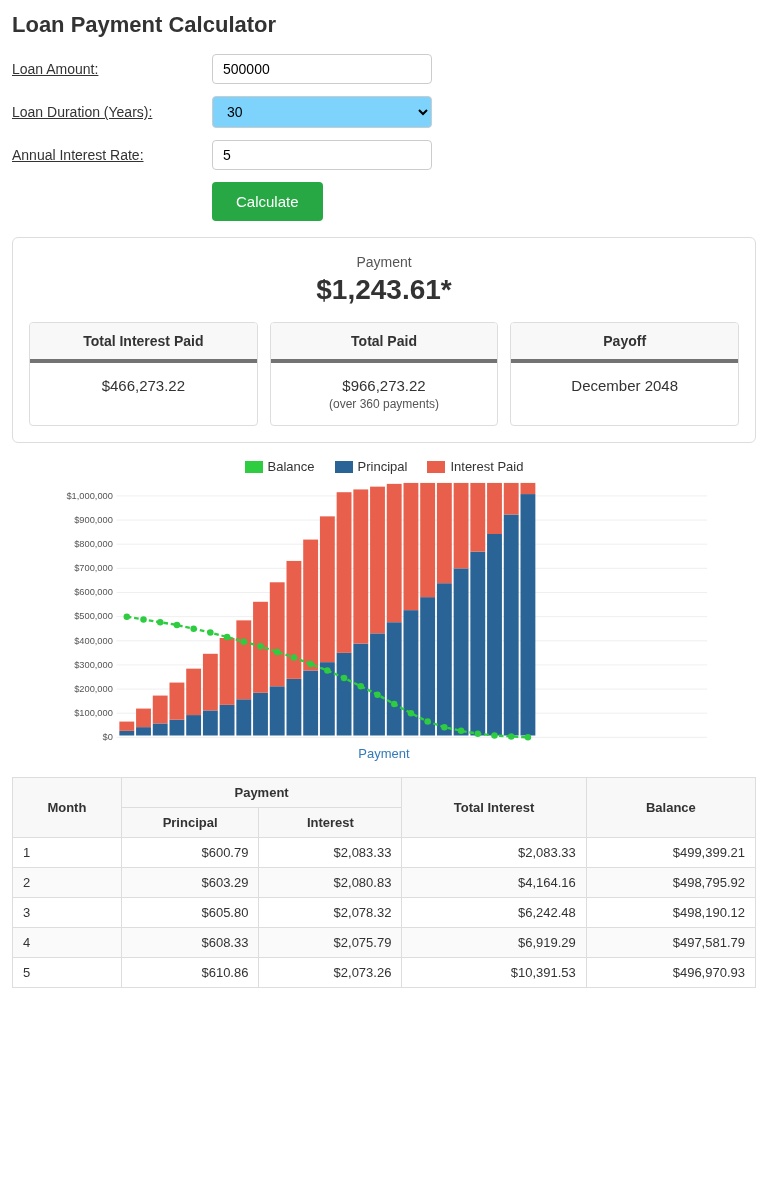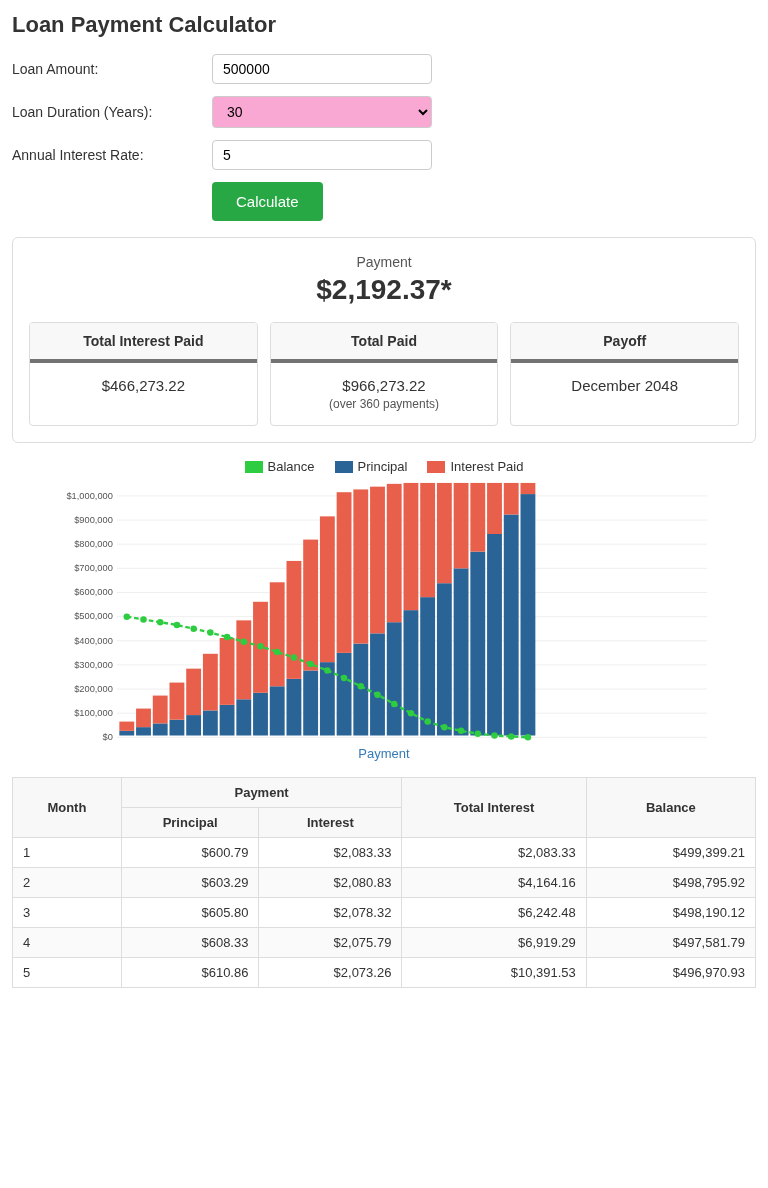--- a/index.html
+++ b/index.html
@@ -1,23 +1,23 @@
 <!DOCTYPE html>
 <html><head>
   <meta charset="utf-8">
   <style>
     * { box-sizing: border-box; margin: 0; padding: 0; }
     body { font-family: Arial, sans-serif; font-size: 14px; background: #fff; color: #333; padding: 12px; width: 768px; }
 
     h1 { font-size: 22px; font-weight: bold; margin-bottom: 16px; }
 
     .form-group { display: flex; align-items: center; margin-bottom: 12px; }
-    .form-label { width: 200px; font-size: 14px; }
+    .form-label { width: 200px; font-size: 14px; text-decoration: underline; }
     .form-input { width: 220px; padding: 6px 10px; border: 1px solid #ccc; border-radius: 4px; font-size: 14px; }
-    .form-select { width: 220px; padding: 6px 10px; border: 1px solid #ccc; border-radius: 4px; font-size: 14px; background: #f9a8d4; }
+    .form-select { width: 220px; padding: 6px 10px; border: 1px solid #ccc; border-radius: 4px; font-size: 14px; background: #7dd3fc; }
 
     .calc-btn { background: #28a745; color: #fff; border: none; border-radius: 4px; padding: 11px 24px; font-size: 15px; cursor: pointer; margin-left: 200px; margin-bottom: 16px; }
 
     .results-box { border: 1px solid #ddd; border-radius: 6px; padding: 16px; margin-bottom: 16px; }
     .payment-label { text-align: center; font-size: 14px; color: #555; margin-bottom: 4px; }
     .payment-amount { text-align: center; font-size: 28px; font-weight: bold; margin-bottom: 16px; }
 
     .stats-row { display: flex; gap: 12px; }
     .stat-card { flex: 1; border: 1px solid #ddd; border-radius: 4px; overflow: hidden; }
     .stat-card-header { background: #f8f8f8; border-bottom: 4px solid #737373; padding: 10px; text-align: center; font-weight: bold; font-size: 14px; }
@@ -66,21 +66,21 @@
 </div>
 <div class="form-group">
   <label class="form-label">Annual Interest Rate:</label>
   <input class="form-input" type="text" value="5" style="">
 </div>
 <button class="calc-btn">Calculate</button>
 
 
 <div class="results-box">
   <div class="payment-label">Payment</div>
-  <div class="payment-amount">$2,192.37*</div>
+  <div class="payment-amount">$1,243.61*</div>
   <div class="stats-row">
     <div class="stat-card">
       <div class="stat-card-header">Total Interest Paid</div>
       <div class="stat-card-body">$466,273.22</div>
     </div>
     <div class="stat-card">
       <div class="stat-card-header">Total Paid</div>
       <div class="stat-card-body">
         $966,273.22<br><span style="font-size:12px;color:#555;">(over 360 payments)</span>
       </div>

